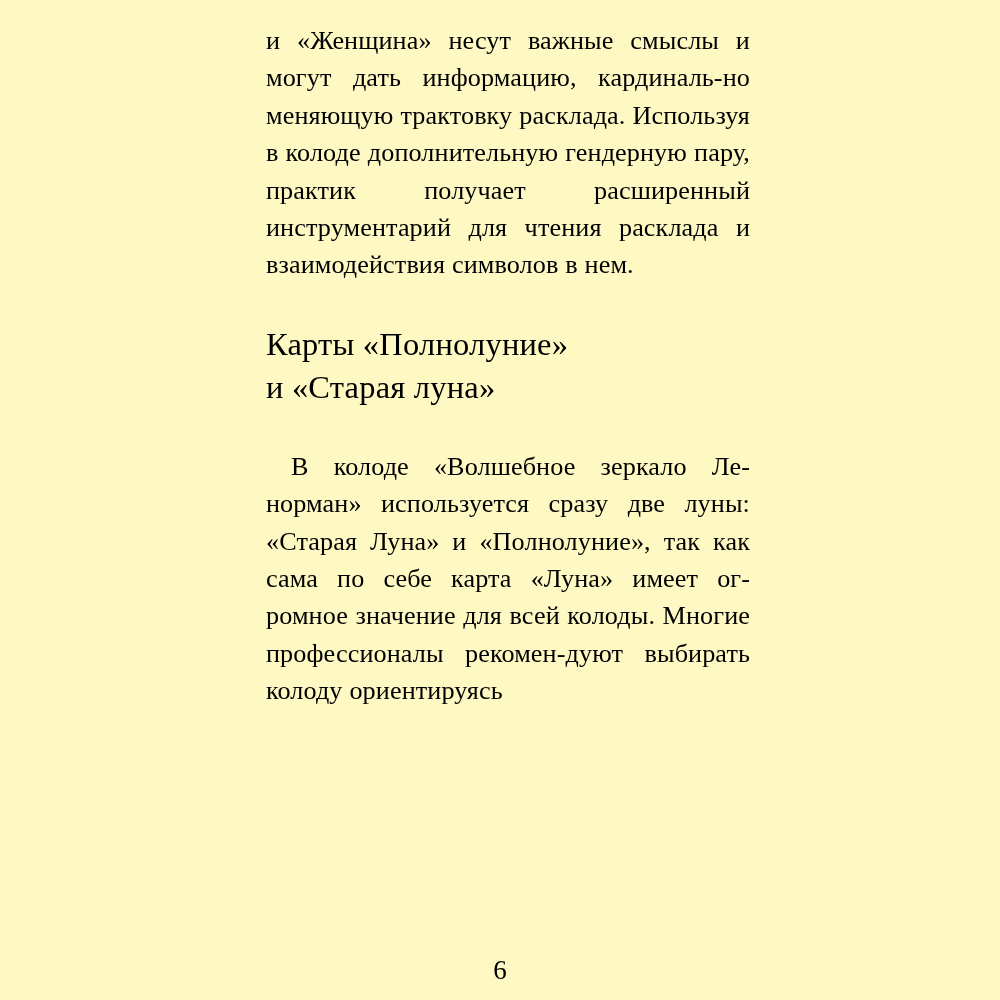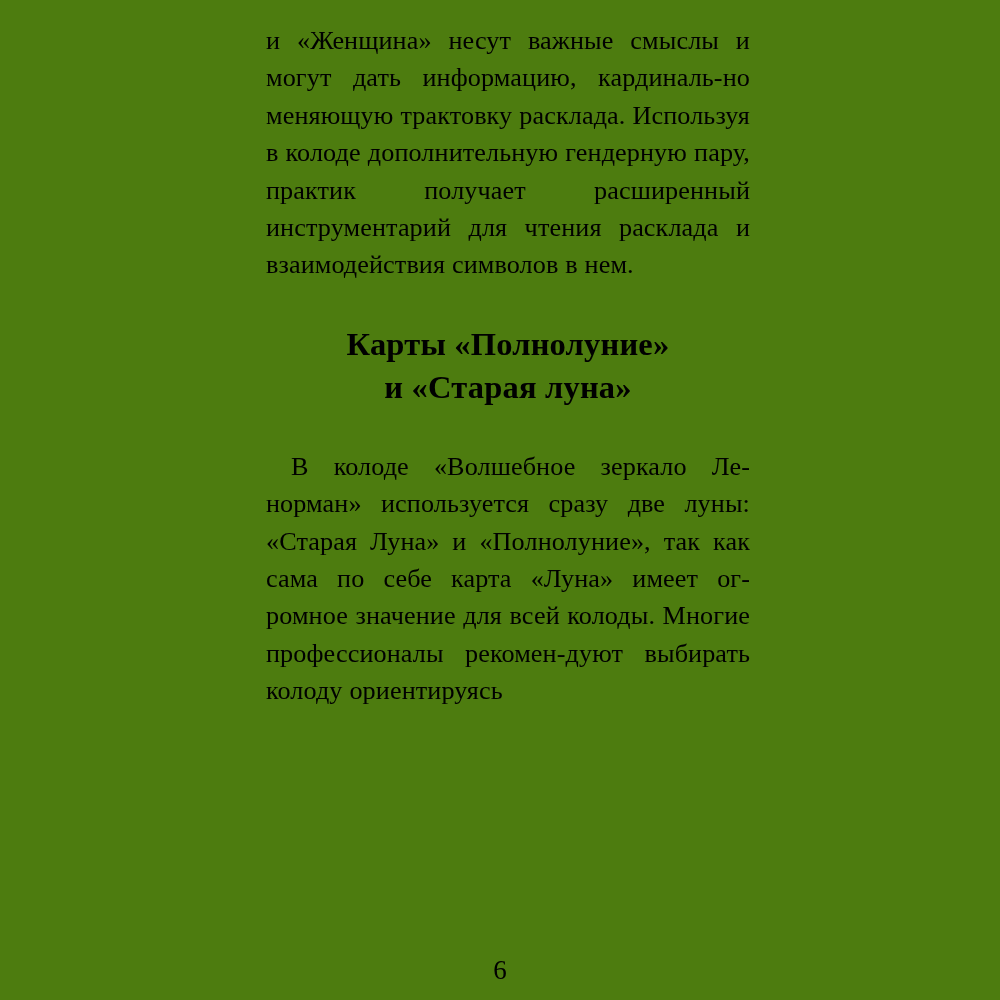--- a/index.html
+++ b/index.html
@@ -13,21 +13,21 @@
     font-family: "Liberation Serif", "DejaVu Serif", serif;
     color: #000000;
     -webkit-font-smoothing: antialiased;
   }
 
   .page {
     position: relative;
     width: 1000px;
     height: 1000px;
     margin: 0 auto;
-    background: #4d7c0f;
+    background: #fef9c3;
     overflow: hidden;
   }
 
   
   .text-column {
     position: absolute;
     left: 266px;
     top: 22px;
     width: 484px;
   }
@@ -56,22 +56,21 @@
 
   
   .body-paragraph.clipped {
     text-align: justify;
   }
 
   .section-heading {
     margin: 0;
     font-size: 32.5px;
     line-height: 43px;
-    font-weight: bold;
-    text-align: center;
+    font-weight: normal;
     letter-spacing: 0.2px;
   }
 
   .heading-block {
     margin-top: 39px;
     margin-bottom: 39px;
   }
 
   .heading-line {
     display: block;

